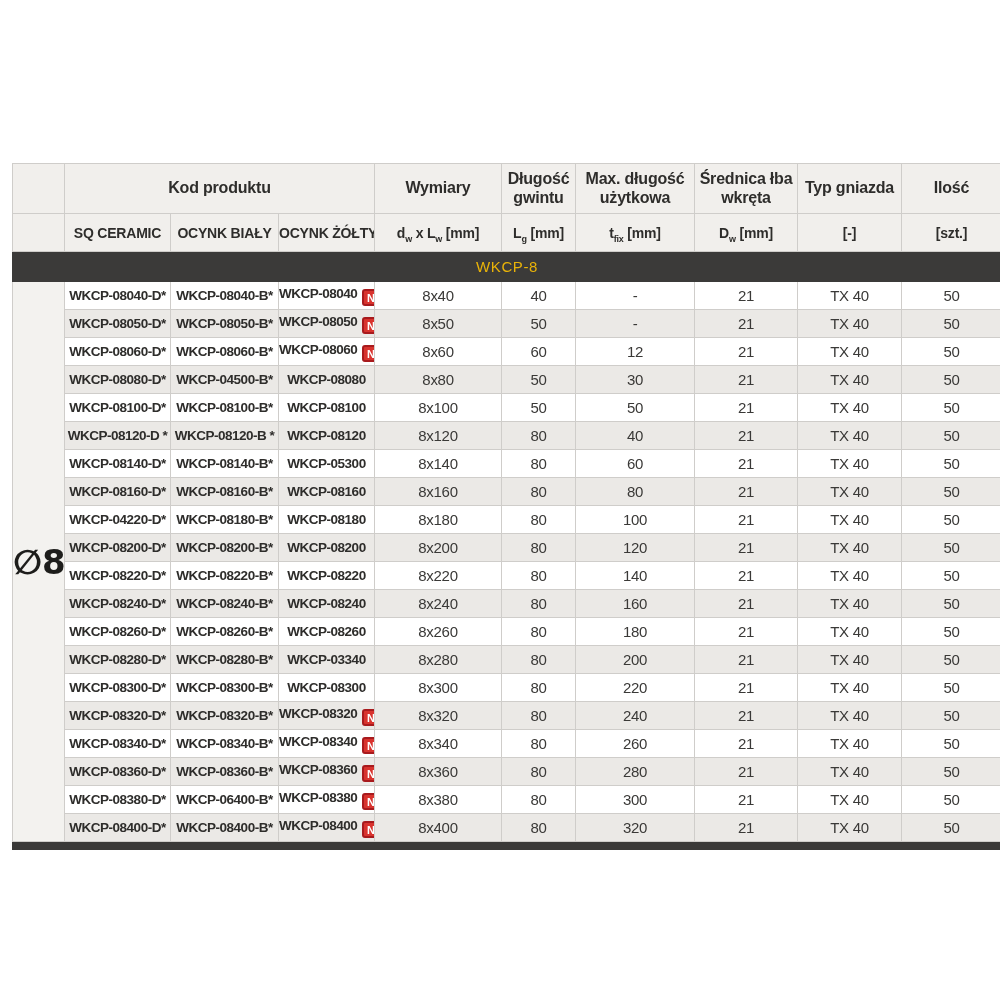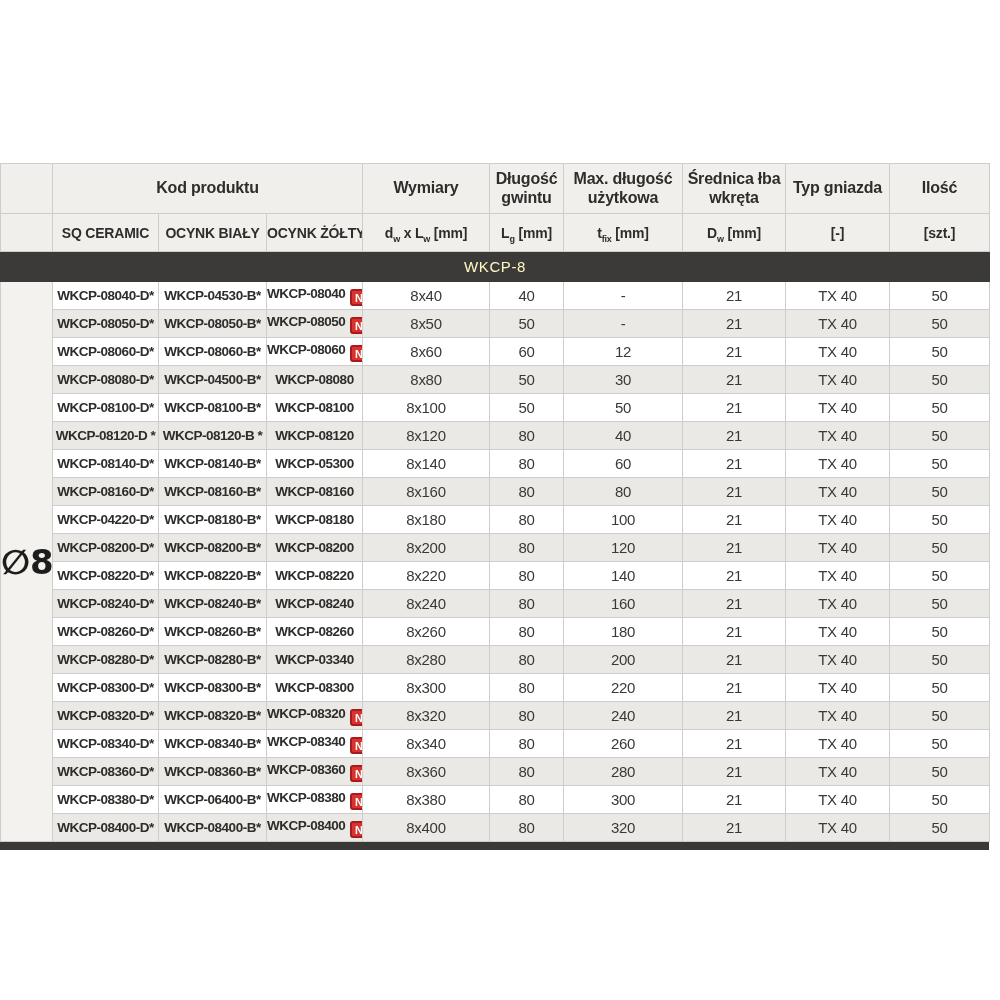--- a/index.html
+++ b/index.html
@@ -1,24 +1,24 @@
 <!DOCTYPE html>
 <html><head>
 <meta charset="utf-8">
 <style>
   html,body{margin:0;padding:0;background:#ffffff;}
   body{width:1000px;height:1000px;position:relative;font-family:"Liberation Sans",sans-serif;color:#2e2d2b;}
-  .table-wrap{position:absolute;left:0;top:163px;width:989px;}
+  .table-wrap{position:absolute;left:12px;top:163px;width:989px;}
   table{border-collapse:collapse;table-layout:fixed;width:989px;}
   th,td{border:1px solid #cfcdca;text-align:center;vertical-align:middle;padding:0;box-sizing:border-box;overflow:hidden;white-space:nowrap;}
   thead th{background:#f1efec;font-weight:bold;}
   tr.h1 th{height:50px;font-size:16px;line-height:1.15;white-space:normal;letter-spacing:-0.2px;}
   tr.h2 th{height:38px;font-size:14px;letter-spacing:-0.2px;text-align:center;}
   tr.h2 th sub{font-size:9px;line-height:0;}
-  tr.band td{height:30px;background:#3b3a39;border-color:#3b3a39;color:#fef9c3;font-size:15px;font-weight:normal;letter-spacing:0.6px;}
+  tr.band td{height:30px;background:#3b3a39;border-color:#3b3a39;color:#eab308;font-size:15px;font-weight:normal;letter-spacing:0.6px;}
   tbody td{height:28px;font-size:15px;background:#ffffff;}
   tbody tr:nth-child(even) td{background:#ebe9e6;}
   td.code{font-weight:bold;font-size:13.5px;letter-spacing:-0.5px;}
   td.num{font-weight:normal;font-size:15px;letter-spacing:-0.3px;color:#3a3937;}
   td.group-cell{background:#f3f2ef;font-family:"DejaVu Sans",sans-serif;font-size:34px;font-weight:bold;color:#1d1d1b;}
   .nbadge{display:inline-block;width:17px;height:17px;line-height:14px;box-sizing:border-box;border-radius:3px;background:#d8332e;border:2px solid #a81a1d;color:#ffffff;font-weight:bold;font-size:11px;margin-left:5px;vertical-align:-4px;text-align:center;}
   .bottom-bar{height:8px;background:#3a3938;}
 </style>
 </head>
 <body>
@@ -61,21 +61,21 @@
         <th>[szt.]</th>
       </tr>
       <tr class="band">
         <td colspan="10">WKCP-8</td>
       </tr>
     </thead>
     <tbody>
         <tr>
           <td rowspan="20" class="group-cell">∅8</td>
           <td class="code">WKCP-08040-D*</td>
-          <td class="code">WKCP-04530-B*</td>
+          <td class="code">WKCP-08040-B*</td>
           <td class="code">WKCP-08040<span class="nbadge">N</span></td>
           <td class="num">8x40</td>
           <td class="num">40</td>
           <td class="num">-</td>
           <td class="num">21</td>
           <td class="num">TX 40</td>
           <td class="num">50</td>
         </tr>
         <tr>
           <td class="code">WKCP-08050-D*</td>

